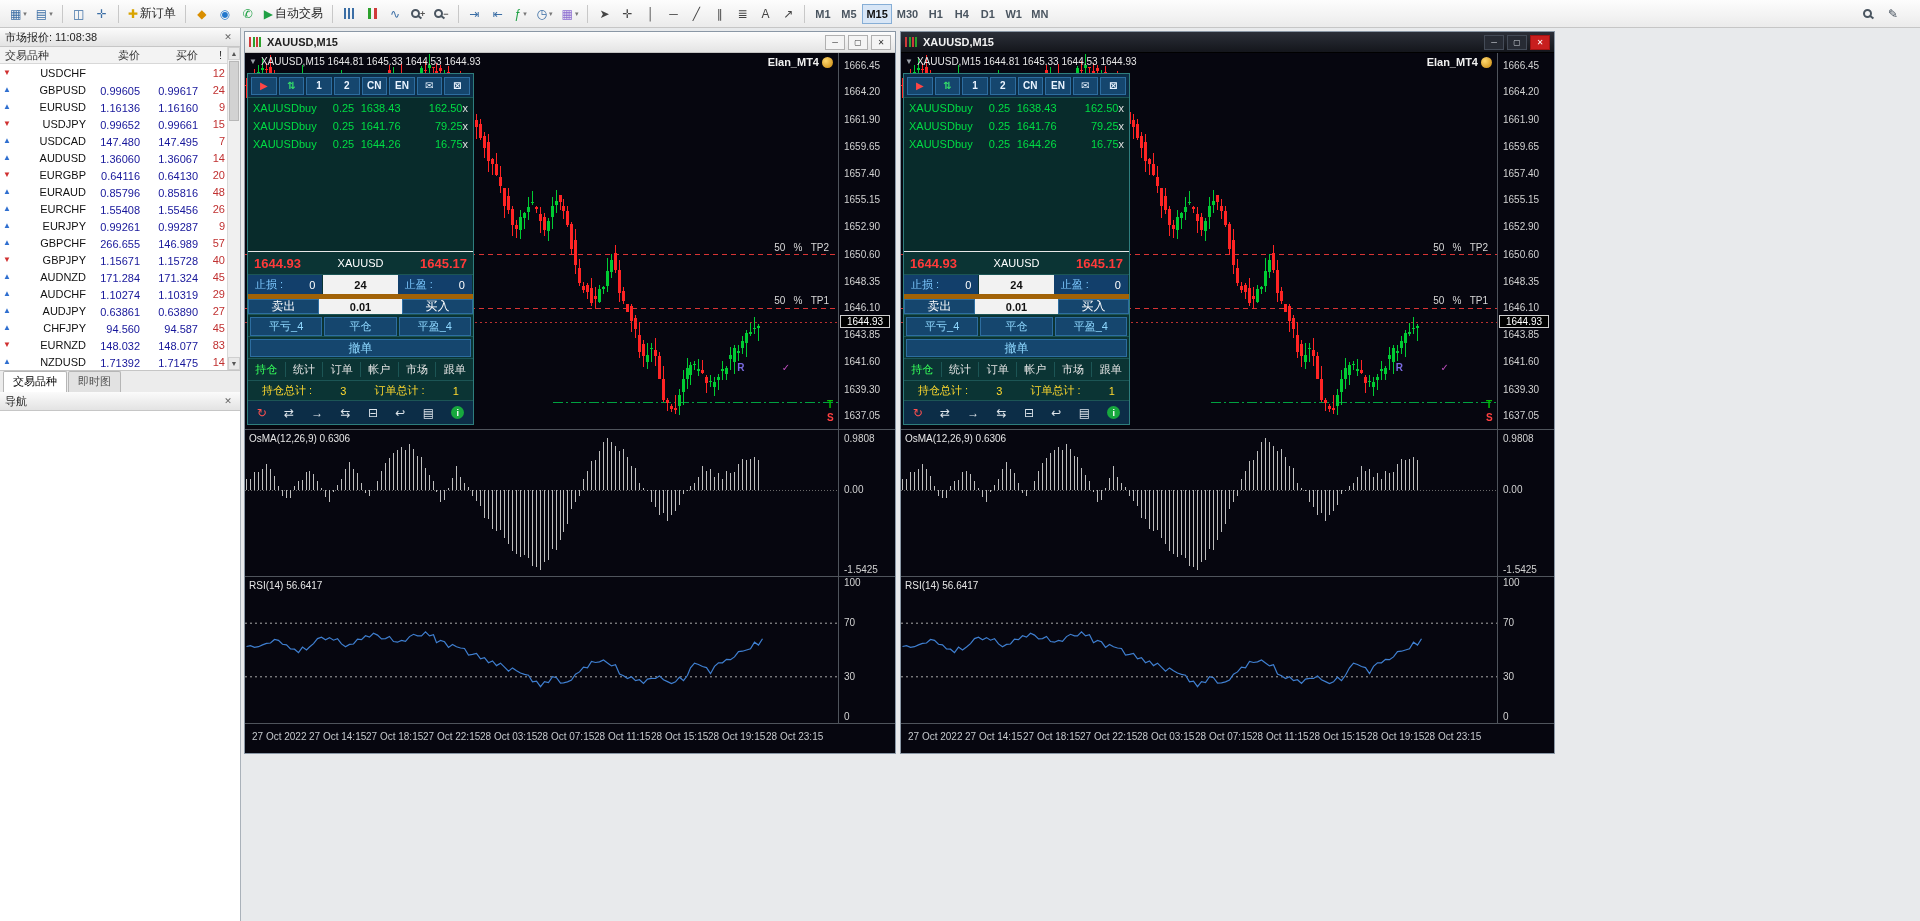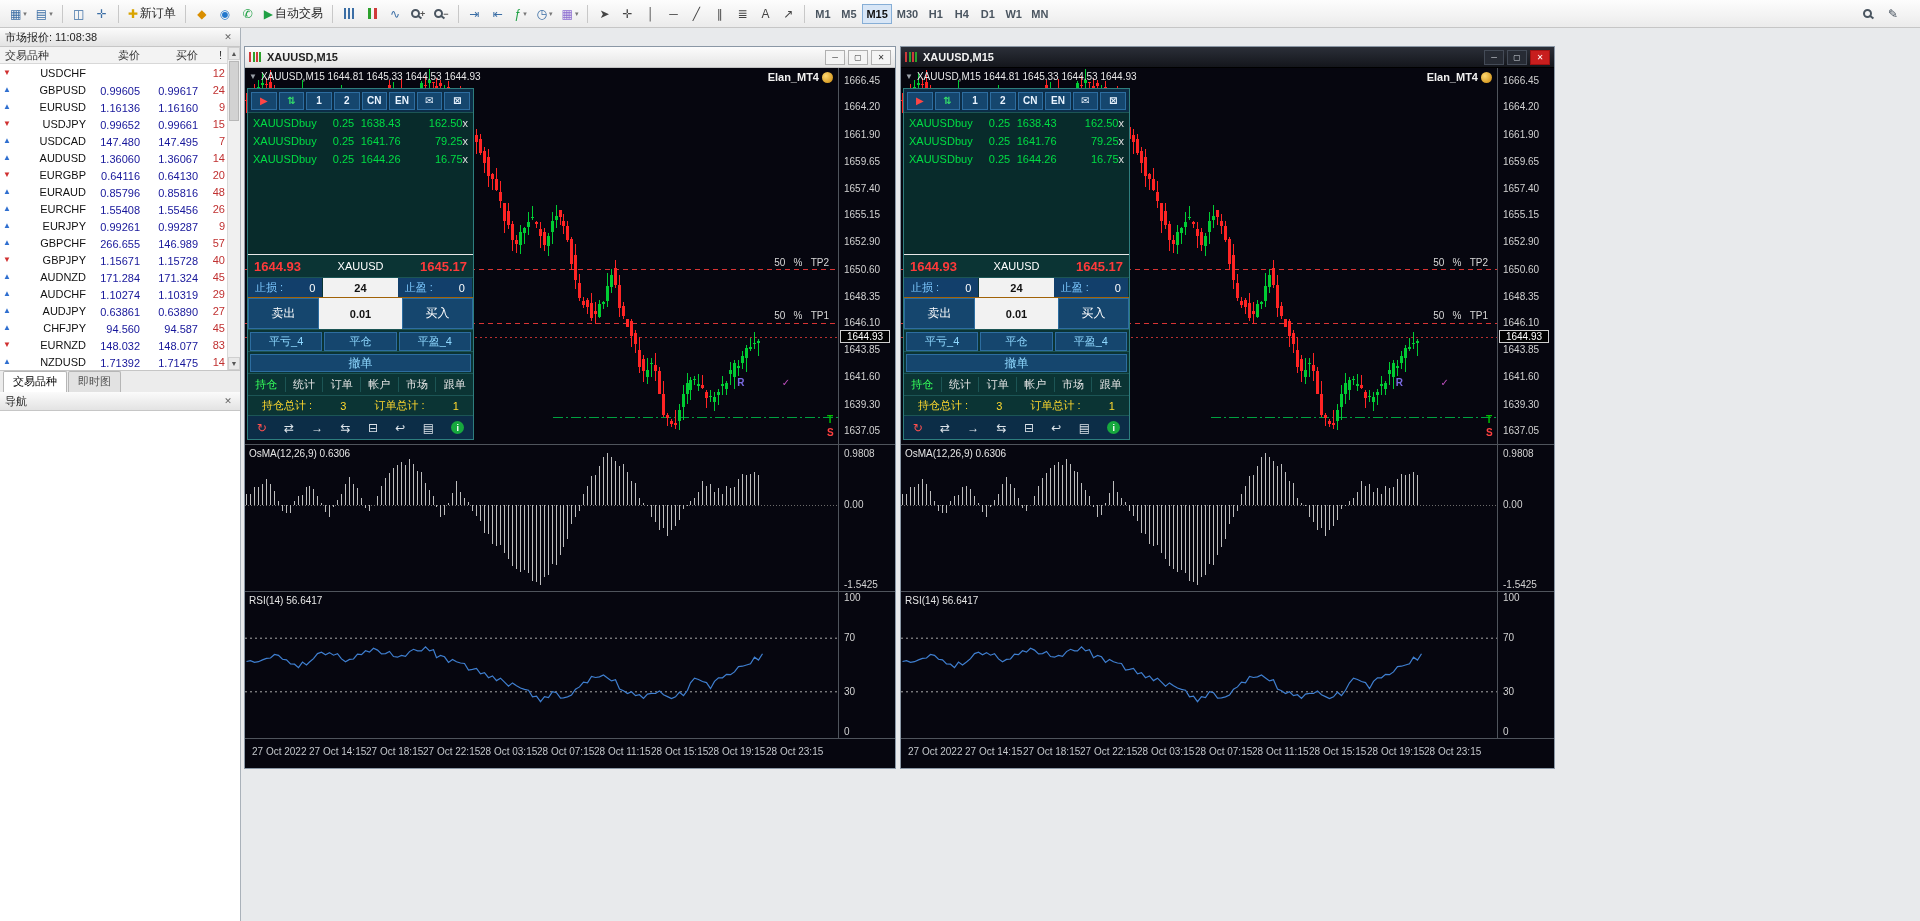--- a/index.html
+++ b/index.html
@@ -45,21 +45,21 @@
 .scroll-arrow.down{position:absolute;bottom:0;left:0;right:0;}
 .scroll-thumb{position:absolute;top:14px;left:1px;right:1px;height:60px;background:#d2d2d2;border:1px solid #b8b8b8;}
 #mw-tabs{position:absolute;bottom:0;left:0;right:0;height:22px;background:#ececec;border-top:1px solid #c6c6c6;display:flex;align-items:flex-end;padding:0 3px;gap:1px;}
 .mw-tab{font-size:11px;padding:2px 9px 3px;border:1px solid #b6b6b6;border-bottom:none;background:#e2e2e2;color:#555;border-radius:2px 2px 0 0;}
 .mw-tab.active{background:#fff;color:#000;}
 #navigator{position:absolute;top:364px;left:0;right:0;bottom:0;}
 #nav-body{position:absolute;top:19px;left:0;right:0;bottom:0;background:#fff;}
 
 
 #workspace{position:absolute;left:242px;top:28px;right:0;bottom:0;background:#e8eaec;}
-.chart-window{position:absolute;top:18px;height:723px;border:1px solid #8a97a5;background:#06060f;}
+.chart-window{position:absolute;top:3px;height:723px;border:1px solid #8a97a5;background:#06060f;}
 .win-title{height:21px;display:flex;align-items:center;gap:5px;padding:0 4px;font-size:11px;}
 .chart-window.inactive .win-title{background:linear-gradient(#fcfcfc,#e4e4e4);color:#222;border-bottom:1px solid #c2c2c2;}
 .chart-window.active .win-title{background:linear-gradient(#2b2f38,#14161c);color:#f2f2f2;border-bottom:1px solid #000;}
 .win-icon{width:13px;height:10px;background:linear-gradient(90deg,#d03a3a 0 2px,transparent 2px 4px,#2ca12c 4px 6px,transparent 6px 7px,#d03a3a 7px 9px,transparent 9px 10px,#2ca12c 10px 12px,transparent 12px);}
 .win-title-text{font-weight:bold;}
 .win-buttons{margin-left:auto;display:flex;gap:3px;}
 .win-btn{width:20px;height:15px;display:flex;align-items:center;justify-content:center;font-size:8px;}
 .chart-window.inactive .win-btn{background:#f4f4f4;border:1px solid #b0b0b0;color:#333;}
 .chart-window.active .win-btn{background:#272b34;border:1px solid #444b57;color:#cfd4da;}
 .chart-window.active .win-btn.close{background:#c81e1e;border-color:#a01212;color:#fff;}
@@ -96,21 +96,21 @@
 .ea-price-row{height:22px;display:flex;align-items:center;padding:0 6px;}
 .ea-bid,.ea-ask{width:70px;color:#ff3a3a;font-weight:bold;font-size:13px;}
 .ea-ask{text-align:right;}
 .ea-sym{flex:1;text-align:center;color:#fff;}
 .ea-sl-row{height:20px;display:flex;border-top:1px solid #1c5555;}
 .ea-cell{flex:1;display:flex;align-items:center;justify-content:space-between;padding:0 7px;}
 .ea-cell.dark{background:#123f6b;border-right:1px solid #0b3434;}
 .ea-cell.dark i{font-style:normal;color:#7cc8ff;}
 .ea-cell.dark b{color:#fff;font-weight:normal;}
 .ea-cell.light{background:#f2f2f2;color:#111;justify-content:center;font-weight:bold;}
-.ea-trade-row{height:32px;display:flex;border-top:1px solid #a16207;}
+.ea-trade-row{height:20px;display:flex;border-top:5px solid #a16207;}
 .ea-btn{flex:1;display:flex;align-items:center;justify-content:center;background:#15466e;border:1px solid #2d6da0;color:#fff;font-size:12px;}
 .ea-close-row{height:22px;display:flex;gap:2px;padding:2px 2px 0;border-top:1px solid #1c5555;text-align:right;}
 .ea-close-row .ea-btn{color:#8fd8ff;font-size:11px;}
 .ea-cancel-row{height:22px;display:flex;padding:2px 2px 1px;border-top:1px solid #1c5555;}
 .ea-cancel-row .ea-btn{color:#8fd8ff;}
 .ea-tabs{height:22px;display:flex;align-items:center;border-top:1px solid #1c5555;}
 .ea-tab{flex:1;text-align:center;color:#e4e4e4;border-right:1px solid #1c5555;}
 .ea-tab:last-child{border-right:none;}
 .ea-tab.active{color:#35ff5a;}
 .ea-totals{height:20px;display:flex;align-items:center;padding:0 14px;border-top:1px solid #1c5555;justify-content:space-between;color:#ffd92e;}

